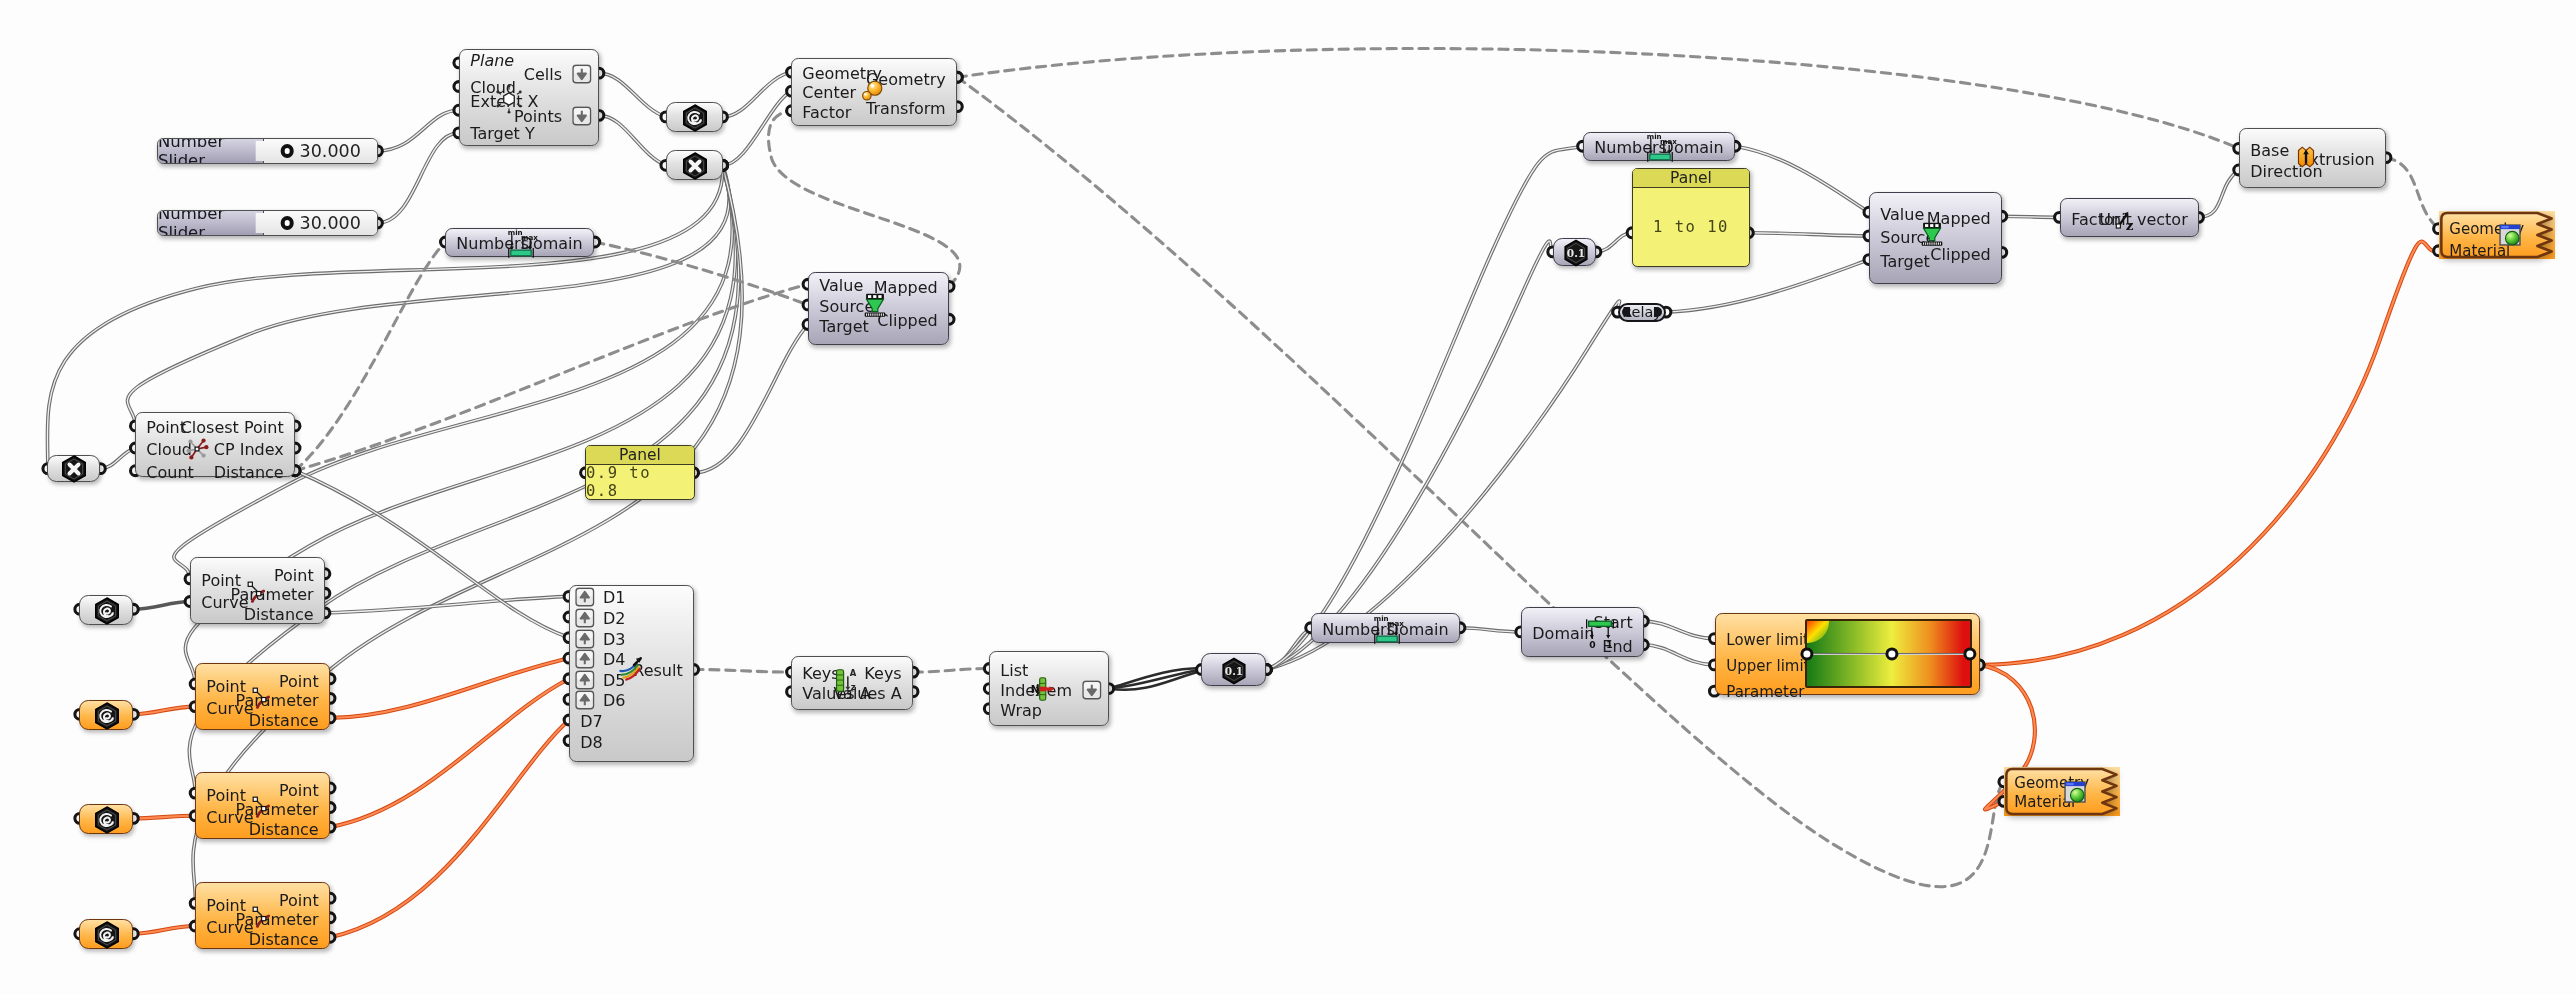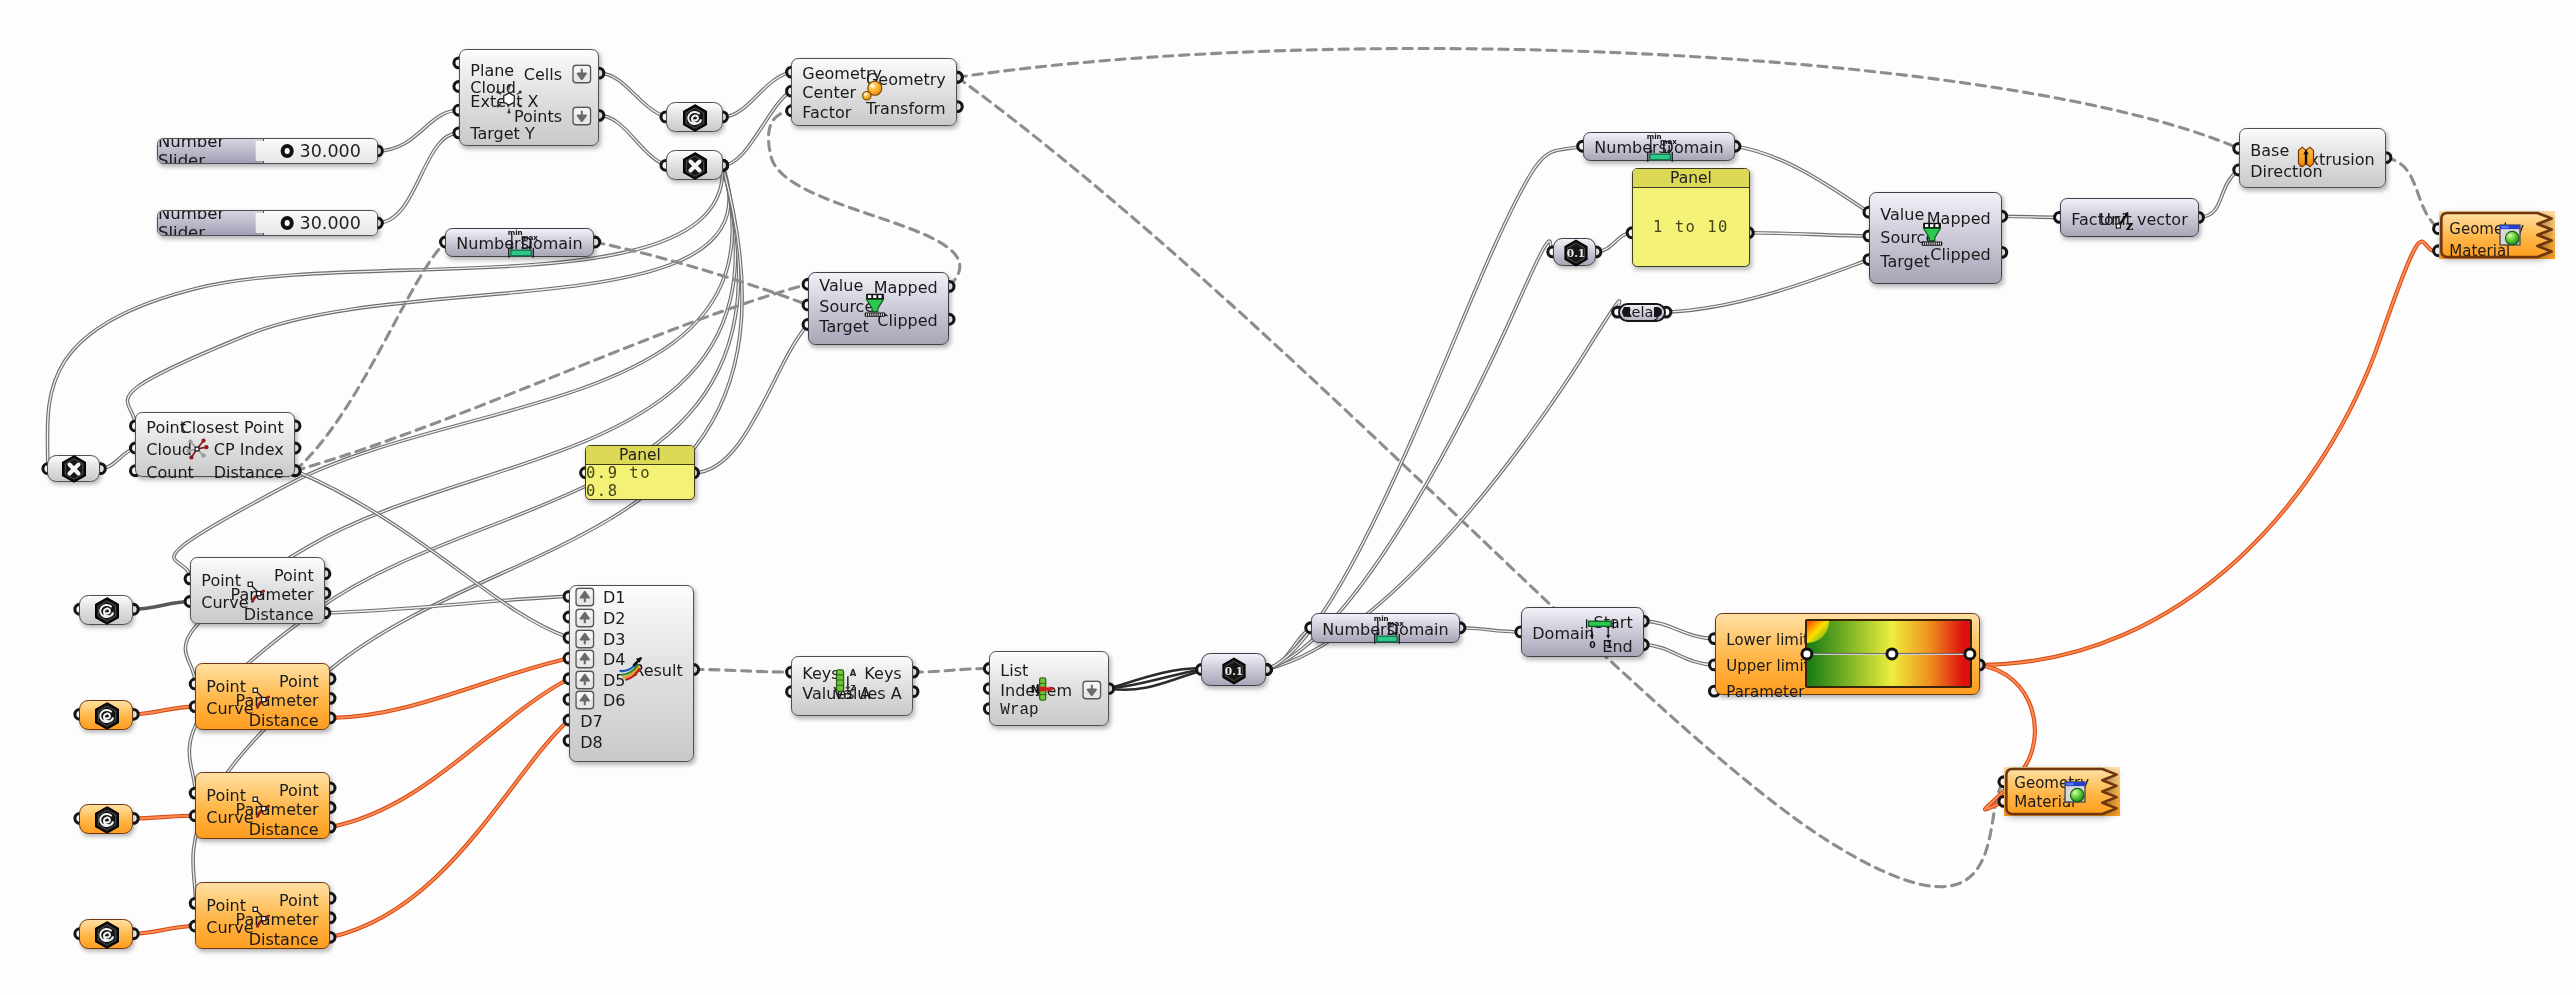--- a/index.html
+++ b/index.html
@@ -290,21 +290,21 @@
       <div class="slider-name">Number Slider</div>
       <div class="slider-track">
         <div class="slider-ticks"></div>
         <div class="slider-knobval">
           <span class="slider-knob"></span>
           <span class="slider-val">30.000</span>
         </div>
       </div>
     </div>
     <div class="comp gray" style="left: 459px; top: 49px; width: 140px; height: 97px;">
-      <span class="plabel in" style="top: 20px;">Plane</span>
+      <span class="plabel in" style="top: 10px; font-style: italic;">Plane</span>
       <span class="plabel in" style="top: 37px;">Cloud</span>
       <span class="plabel in" style="top: 51px;">Extent X</span>
       <span class="plabel in" style="top: 83px;">Target Y</span>
       <span class="plabel out badged-out" style="top: 24px;">Cells</span>
       <span class="badge right" style="top: 24px;"><svg width="19.6" height="19.6" viewBox="0 0 38 38">
           <rect x="2" y="2" width="34" height="34" rx="6" fill="#e8e8e8" stroke="#555" stroke-width="2.5"></rect>
  <rect x="4" y="4" width="30" height="14" rx="5" fill="#fff" opacity=".55"></rect>
  <path d="M19,9 V24 M19,29 L11,18 h16 Z" fill="#6a6a6a" stroke="#6a6a6a" stroke-width="4" stroke-linejoin="round"></path>
         </svg></span>
       <span class="plabel out badged-out" style="top: 66px;">Points</span>
@@ -560,40 +560,40 @@
           <g fill="none" stroke-width="4.5" stroke-linecap="round">
    <path d="M10,38 C22,40 34,34 44,22" stroke="#1d55b8"></path>
             <path d="M12,46 C24,46 36,40 46,26" stroke="#2e8a2e"></path>
    <path d="M16,52 C28,50 38,44 48,30" stroke="#e2a018"></path>
             <path d="M22,56 C32,54 42,46 50,34" stroke="#c22121"></path>
           </g>
    <path d="M38,26 L52,12" stroke="#111" stroke-width="5" stroke-linecap="round"></path>
           <path d="M54,10 l-12,3 8,8 z" fill="#111"></path>
         </svg></span>
     </div>
-    <div class="comp gray" style="left: 791px; top: 656px; width: 122px; height: 60px;">
+    <div class="comp gray" style="left: 791px; top: 656px; width: 122px; height: 54px;">
       <span class="plabel in" style="top: 16px;">Keys</span>
       <span class="plabel in" style="top: 36px;">Values A</span>
       <span class="plabel out" style="top: 16px;">Keys</span>
       <span class="plabel out" style="top: 36px;">Values A</span>
       <span class="cicon" style="left: 53px; top: 24px;"><svg width="30" height="30" viewBox="0 0 64 64">
    <rect x="14" y="8" width="15" height="46" rx="4" fill="#72c23a" stroke="#265c12" stroke-width="2.5"></rect>
    <g stroke="#265c12" stroke-width="2">
             <path d="M14,19 h15 M14,30 h15 M14,41 h15"></path>
           </g>
    <text x="42" y="22" font-size="18" font-weight="bold" fill="#222" font-family="DejaVu Sans,sans-serif">A</text>
    <path d="M38,22 v24" stroke="#333" stroke-width="3.5"></path>
           <path d="M38,52 l-5,-8 10,0 z" fill="#333"></path>
    <text x="44" y="52" font-size="18" font-weight="bold" fill="#222" font-family="DejaVu Sans,sans-serif">z</text>
         </svg></span>
     </div>
     <div class="comp gray" style="left: 989px; top: 651px; width: 120px; height: 75px;">
       <span class="plabel in" style="top: 17.5px;">List</span>
       <span class="plabel in" style="top: 38px;">Index</span>
-      <span class="plabel in" style="top: 58px; font-family: Liberation Mono, monospace;">Wrap</span>
+      <span class="plabel in" style="top: 58px;">Wrap</span>
       <span class="plabel out badged-out" style="top: 38px;">Item</span>
       <span class="badge right" style="top: 38px;"><svg width="19.6" height="19.6" viewBox="0 0 38 38">
           <rect x="2" y="2" width="34" height="34" rx="6" fill="#e8e8e8" stroke="#555" stroke-width="2.5"></rect>
  <rect x="4" y="4" width="30" height="14" rx="5" fill="#fff" opacity=".55"></rect>
  <path d="M19,9 V24 M19,29 L11,18 h16 Z" fill="#6a6a6a" stroke="#6a6a6a" stroke-width="4" stroke-linejoin="round"></path>
         </svg></span>
       <span class="cicon" style="left: 52px; top: 37px;"><svg width="30" height="30" viewBox="0 0 64 64">
    <text x="8" y="40" font-size="22" font-weight="bold" fill="#111" font-family="DejaVu Sans,sans-serif">N</text>
    <rect x="27" y="8" width="13" height="48" rx="4" fill="#72c23a" stroke="#265c12" stroke-width="2.5"></rect>
    <g stroke="#265c12" stroke-width="2">

